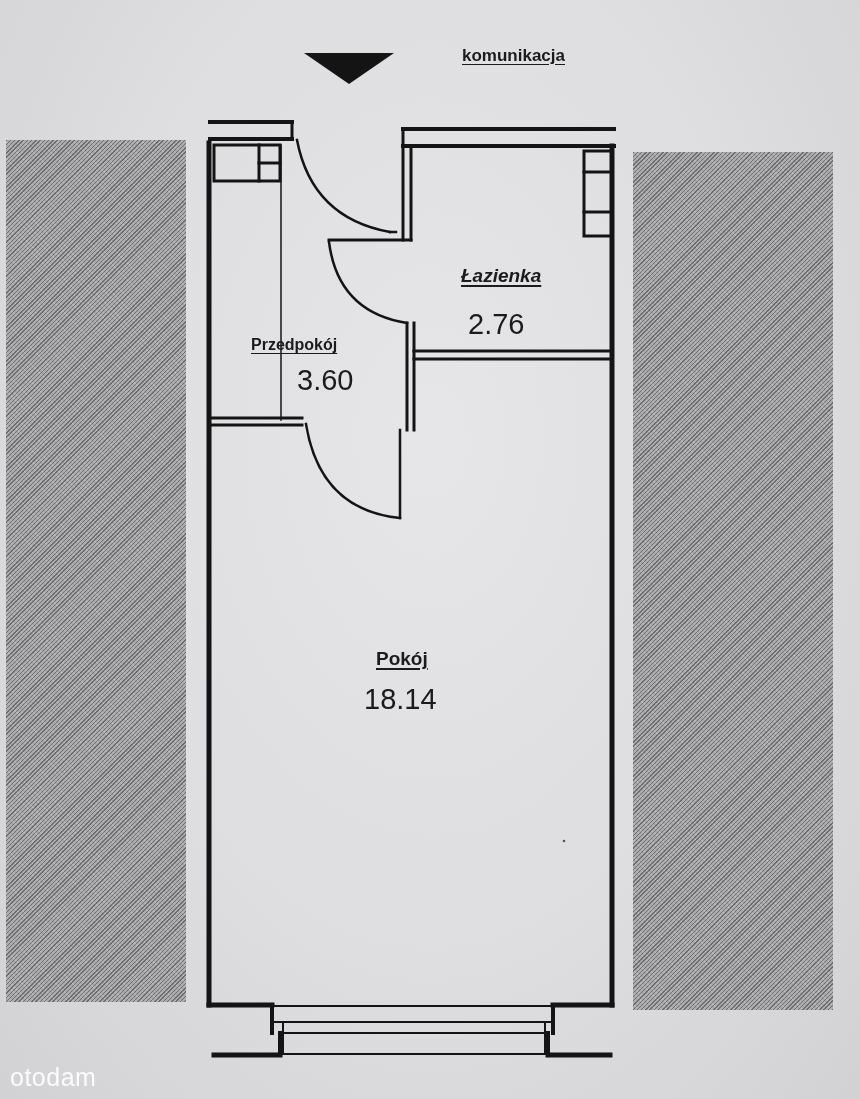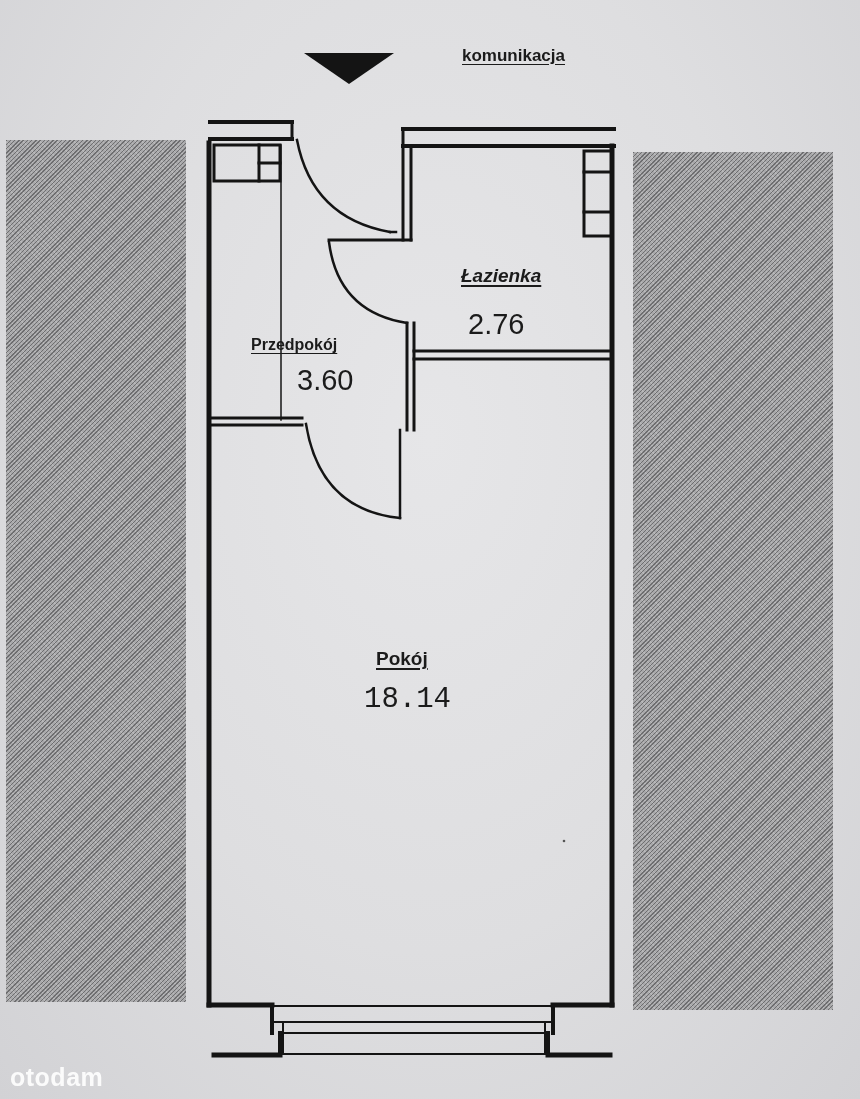--- a/index.html
+++ b/index.html
@@ -24,21 +24,21 @@
   .label {
     position: absolute; font-weight: bold; color: #1b1b1b;
     text-decoration: underline; text-decoration-thickness: 2px; text-underline-offset: 3px;
     white-space: nowrap;
   }
   .area {
     position: absolute; color: #1b1b1b; font-size: 29px; white-space: nowrap;
   }
   .watermark {
     position: absolute; left: 10px; top: 1063px;
-    color: #ffffff; font-size: 25px; font-weight: bold; letter-spacing: 0.5px;
+    color: #ffffff; font-size: 25px; font-weight: normal; letter-spacing: 0.5px;
     opacity: 0.92;
   }
 </style>
 </head>
 <body>
 
 <div class="paper"></div>
 
 <div class="hatch" style="left:6px; top:140px; width:180px; height:862px;"></div>
 <div class="hatch" style="left:633px; top:152px; width:200px; height:858px;"></div>
@@ -136,15 +136,15 @@
 
 <div class="label" style="left:462px; top:46px; font-size:17px;text-decoration:underline;">komunikacja</div>
 
 <div class="label" style="left:251px; top:336px; font-size:16px;text-decoration:underline;">Przedpokój</div>
 <div class="area" style="left:266px; top:364px;margin-left:31px;">3.60</div>
 
 <div class="label" style="left:461px; top:265px; font-size:19px;font-style:italic;">Łazienka</div>
 <div class="area" style="left:468px; top:308px;">2.76</div>
 
 <div class="label" style="left:376px; top:648px; font-size:19px;">Pokój</div>
-<div class="area" style="left:364px; top:683px;font-family:Liberation Mono, monospace;">18.14</div>
+<div class="area" style="left:364px; top:683px;">18.14</div>
 
 <div class="watermark">otodam</div>
 
 </body></html>

